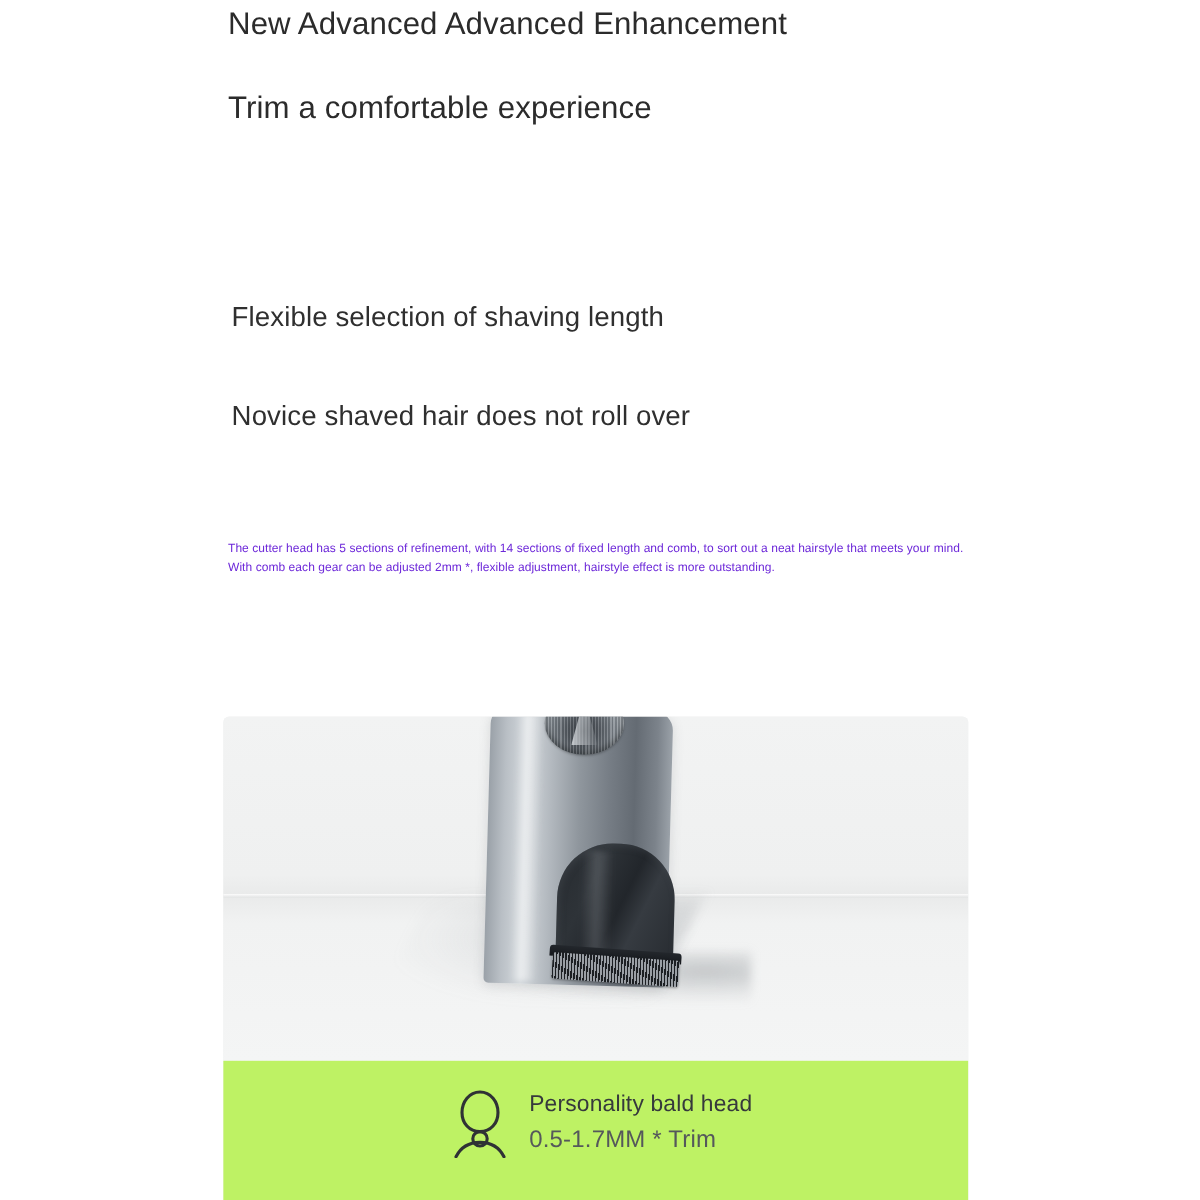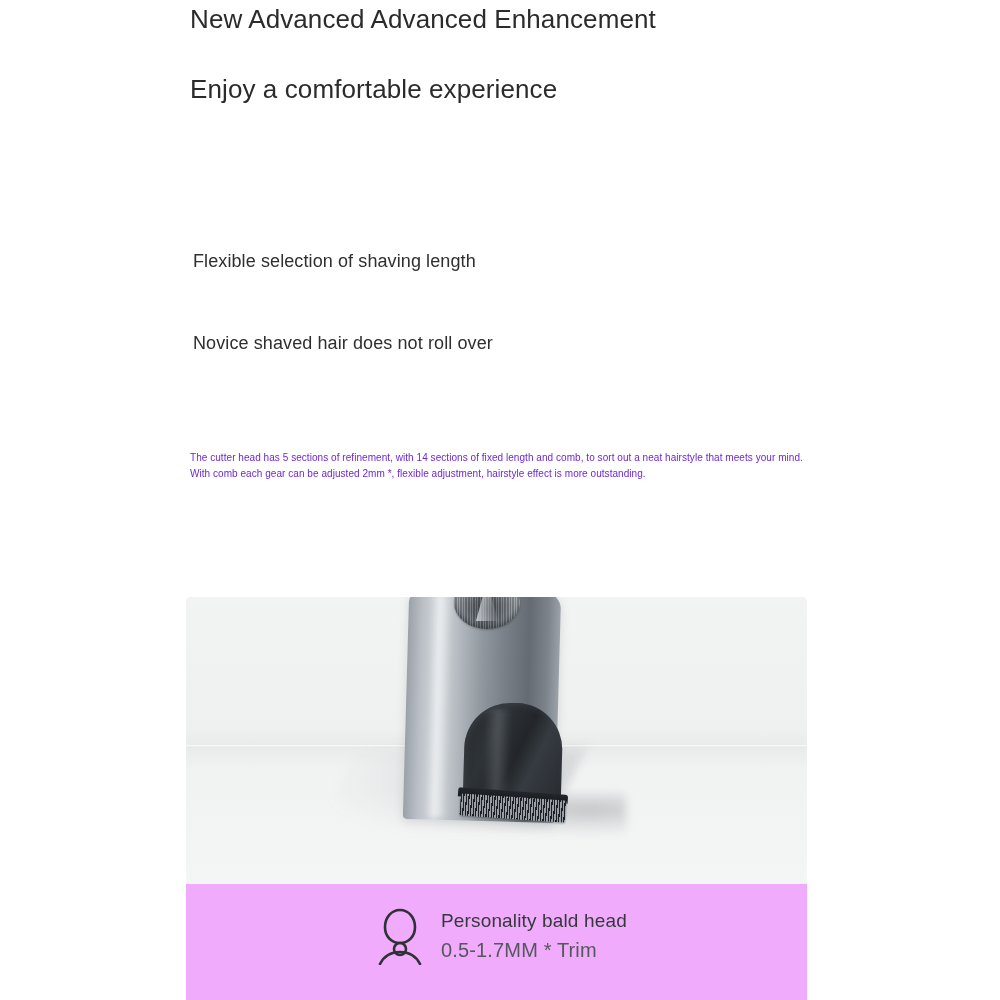--- a/index.html
+++ b/index.html
@@ -18,21 +18,21 @@
   .h-main {
     position: absolute;
     font-size: 26px;
     font-weight: 400;
     color: #2b2b2b;
     letter-spacing: 0.1px;
     white-space: nowrap;
   }
   .h-sub {
     position: absolute;
-    font-size: 18px;
+    font-size: 23px;
     font-weight: 400;
     color: #2f2f2f;
     letter-spacing: 0.1px;
     white-space: nowrap;
   }
 
   #title-1 { left: 190px; top: 4px; }
   #title-2 { left: 190px; top: 74px; }
   #title-3 { left: 193px; top: 251px; }
   #title-4 { left: 193px; top: 333px; }
@@ -234,21 +234,21 @@
     border-radius: 3px 3px 0 0;
   }
 
   
   .caption-band {
     position: absolute;
     left: 0;
     top: 287px;
     width: 621px;
     height: 116px;
-    background: #f0abfc;
+    background: #bef264;
   }
   .caption-inner {
     position: absolute;
     left: 191px;
     top: 23px;
     display: flex;
     align-items: center;
   }
   .head-icon {
     width: 46px;
@@ -273,21 +273,21 @@
     color: #55585b;
     letter-spacing: 0.15px;
     white-space: nowrap;
   }
 </style>
 </head>
 <body>
 
 <div class="h-main" id="title-1">New Advanced Advanced Enhancement</div>
 
-<div class="h-main" id="title-2">Enjoy a comfortable experience</div>
+<div class="h-main" id="title-2">Trim a comfortable experience</div>
 
 <div class="h-sub" id="title-3">Flexible selection of shaving length</div>
 
 <div class="h-sub" id="title-4">Novice shaved hair does not roll over</div>
 
 <div class="desc">The cutter head has 5 sections of refinement, with 14 sections of fixed length and comb, to sort out a neat hairstyle that meets your mind. With comb each gear can be adjusted 2mm *, flexible adjustment, hairstyle effect is more outstanding.</div>
 
 <div class="panel">
 
   <div class="photo">

